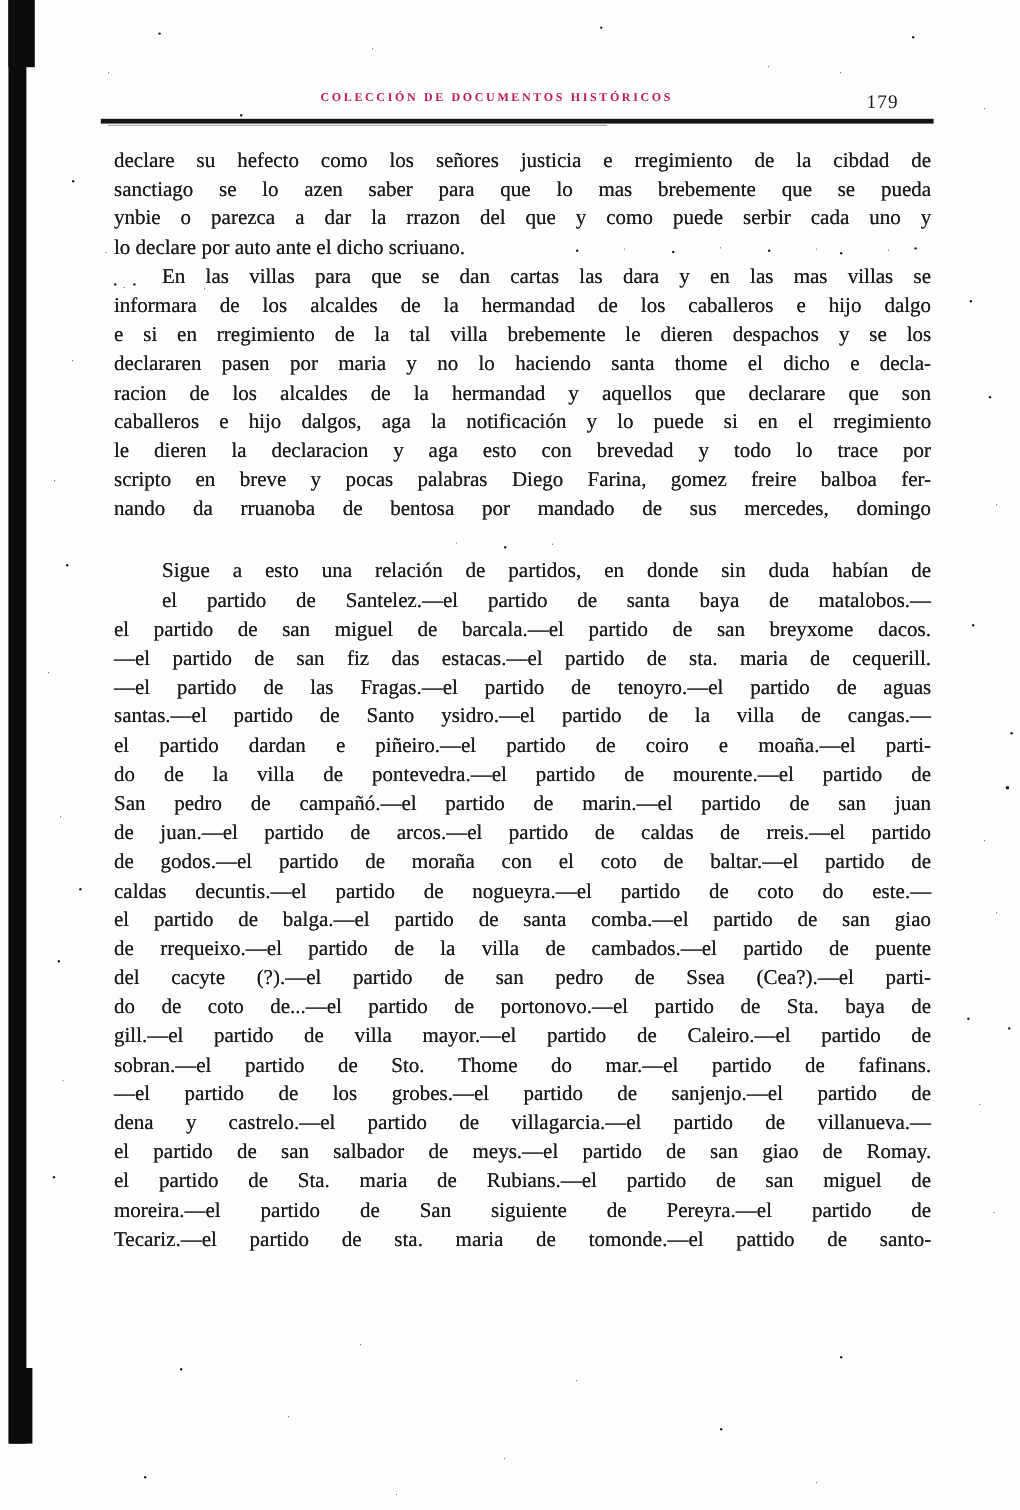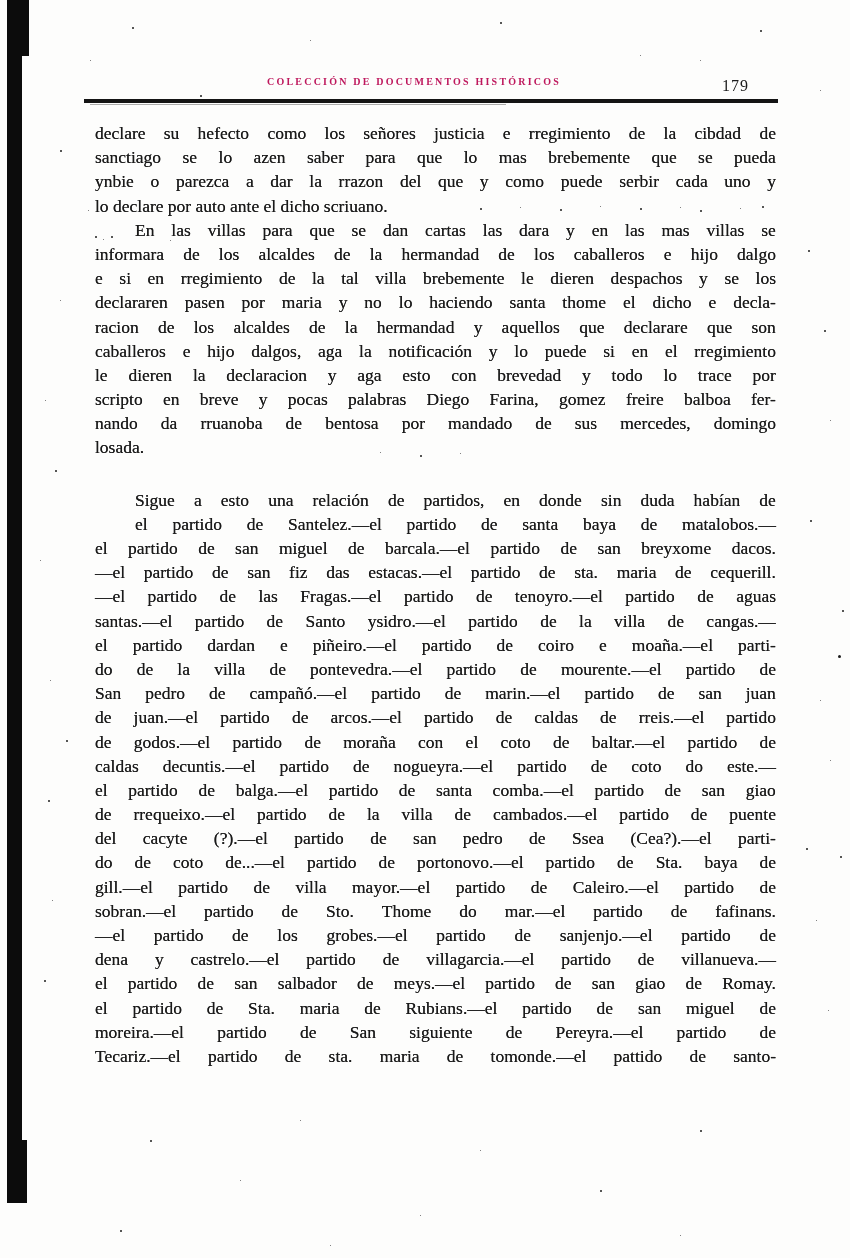--- a/index.html
+++ b/index.html
@@ -68,21 +68,20 @@
       <div class="para">
         <div class="line j indent"><span>En</span><span>las</span><span>villas</span><span>para</span><span>que</span><span>se</span><span>dan</span><span>cartas</span><span>las</span><span>dara</span><span>y</span><span>en</span><span>las</span><span>mas</span><span>villas</span><span>se</span></div>
         <div class="line j"><span>informara</span><span>de</span><span>los</span><span>alcaldes</span><span>de</span><span>la</span><span>hermandad</span><span>de</span><span>los</span><span>caballeros</span><span>e</span><span>hijo</span><span>dalgo</span></div>
         <div class="line j"><span>e</span><span>si</span><span>en</span><span>rregimiento</span><span>de</span><span>la</span><span>tal</span><span>villa</span><span>brebemente</span><span>le</span><span>dieren</span><span>despachos</span><span>y</span><span>se</span><span>los</span></div>
         <div class="line j"><span>declararen</span><span>pasen</span><span>por</span><span>maria</span><span>y</span><span>no</span><span>lo</span><span>haciendo</span><span>santa</span><span>thome</span><span>el</span><span>dicho</span><span>e</span><span>decla-</span></div>
         <div class="line j"><span>racion</span><span>de</span><span>los</span><span>alcaldes</span><span>de</span><span>la</span><span>hermandad</span><span>y</span><span>aquellos</span><span>que</span><span>declarare</span><span>que</span><span>son</span></div>
         <div class="line j"><span>caballeros</span><span>e</span><span>hijo</span><span>dalgos,</span><span>aga</span><span>la</span><span>notificación</span><span>y</span><span>lo</span><span>puede</span><span>si</span><span>en</span><span>el</span><span>rregimiento</span></div>
         <div class="line j"><span>le</span><span>dieren</span><span>la</span><span>declaracion</span><span>y</span><span>aga</span><span>esto</span><span>con</span><span>brevedad</span><span>y</span><span>todo</span><span>lo</span><span>trace</span><span>por</span></div>
         <div class="line j"><span>scripto</span><span>en</span><span>breve</span><span>y</span><span>pocas</span><span>palabras</span><span>Diego</span><span>Farina,</span><span>gomez</span><span>freire</span><span>balboa</span><span>fer-</span></div>
         <div class="line j"><span>nando</span><span>da</span><span>rruanoba</span><span>de</span><span>bentosa</span><span>por</span><span>mandado</span><span>de</span><span>sus</span><span>mercedes,</span><span>domingo</span></div>
-        <div class="line">losada.</div>
       </div>
       <div class="para gap">
         <div class="line j indent"><span>Sigue</span><span>a</span><span>esto</span><span>una</span><span>relación</span><span>de</span><span>partidos,</span><span>en</span><span>donde</span><span>sin</span><span>duda</span><span>habían</span><span>de</span></div>
       </div>
       <div class="para">
         <div class="line j indent"><span>el</span><span>partido</span><span>de</span><span>Santelez.—el</span><span>partido</span><span>de</span><span>santa</span><span>baya</span><span>de</span><span>matalobos.—</span></div>
         <div class="line j"><span>el</span><span>partido</span><span>de</span><span>san</span><span>miguel</span><span>de</span><span>barcala.—el</span><span>partido</span><span>de</span><span>san</span><span>breyxome</span><span>dacos.</span></div>
         <div class="line j"><span>—el</span><span>partido</span><span>de</span><span>san</span><span>fiz</span><span>das</span><span>estacas.—el</span><span>partido</span><span>de</span><span>sta.</span><span>maria</span><span>de</span><span>cequerill.</span></div>
         <div class="line j"><span>—el</span><span>partido</span><span>de</span><span>las</span><span>Fragas.—el</span><span>partido</span><span>de</span><span>tenoyro.—el</span><span>partido</span><span>de</span><span>aguas</span></div>
         <div class="line j"><span>santas.—el</span><span>partido</span><span>de</span><span>Santo</span><span>ysidro.—el</span><span>partido</span><span>de</span><span>la</span><span>villa</span><span>de</span><span>cangas.—</span></div>

